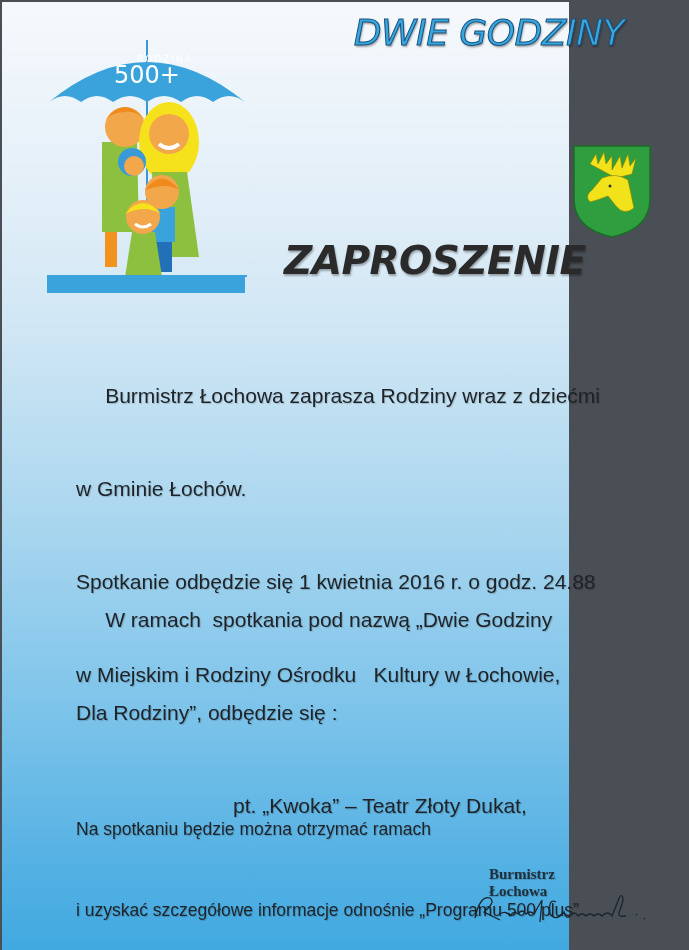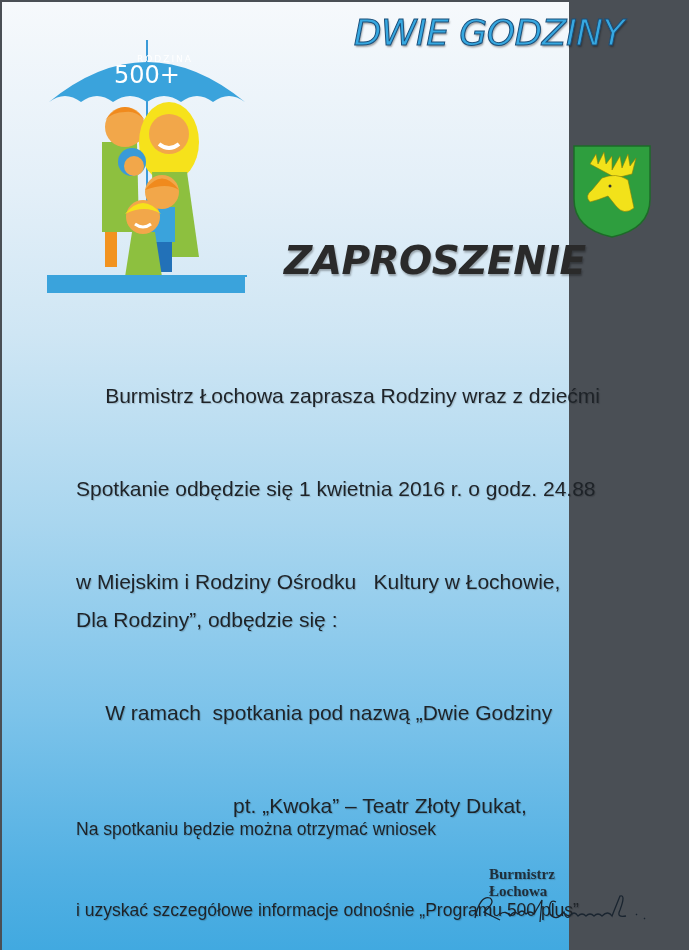--- a/index.html
+++ b/index.html
@@ -92,34 +92,35 @@
     <path d="M2,2 L78,2 L78,55 Q78,85 40,93 Q2,85 2,55 Z" fill="#2e9e3e" stroke="#1d6b28" stroke-width="1.5"></path>
     <path d="M18,20 L24,10 L26,20 L32,8 L34,20 L40,12 L40,26 L48,12 L50,24 L56,10 L58,22 L64,14 L60,30 L44,34 Z" fill="#f2e21a" stroke="#8a7e0a" stroke-width="0.6"></path>
     <path d="M30,34 Q44,28 56,36 L62,64 Q52,72 44,62 L36,52 Q26,56 18,58 Q12,52 20,46 Z" fill="#f2e21a" stroke="#8a7e0a" stroke-width="0.6"></path>
     <circle cx="38" cy="42" r="1.5" fill="#333"></circle>
   </svg>
 
   <div class="heading">ZAPROSZENIE</div>
 
   <div class="body-text p1">
     <div>     Burmistrz Łochowa zaprasza Rodziny wraz z dziećmi</div>
+    <div>w Gminie Łochów.</div>
     <div>Spotkanie odbędzie się 1 kwietnia 2016 r. o godz. 24.88</div>
     <div>w Miejskim i Rodziny Ośrodku   Kultury w Łochowie,</div>
   </div>
 
   <div class="body-text p2">
+    <div>     W ramach  spotkania pod nazwą „Dwie Godziny</div>
     <div>Dla Rodziny”, odbędzie się :</div>
-    <div>     W ramach  spotkania pod nazwą „Dwie Godziny</div>
     <div style="padding-left:157px;">pt. „Kwoka” – Teatr Złoty Dukat,</div>
     
     
   </div>
 
   <div class="body-text p3">
-    <div>Na spotkaniu będzie można otrzymać wniosek</div>
+    <div>Na spotkaniu będzie można otrzymać ramach</div>
     <div>i uzyskać szczegółowe informacje odnośnie „Programu 500 plus”</div>
   </div>
 
   <div class="sig-title">Burmistrz Łochowa</div>
   <svg class="signature" viewBox="0 0 190 40">
     <path d="M5,28 Q10,5 20,8 Q26,12 14,22 Q22,26 30,30 M30,24 Q36,20 40,26 Q44,20 48,24 Q52,18 56,24 Q60,20 64,24 L72,10 L70,32 M86,12 Q78,8 80,24 Q86,32 94,22 Q96,30 100,26 Q104,20 108,26 Q112,22 116,26 Q120,22 124,26 Q128,22 132,26 Q138,20 142,26 L150,6 Q156,4 150,20 Q146,28 156,26 M166,24 L167,25 M174,28 L175,29" stroke="#1a2530" stroke-width="1.3" fill="none"></path>
   </svg>
 
 </div>
 

